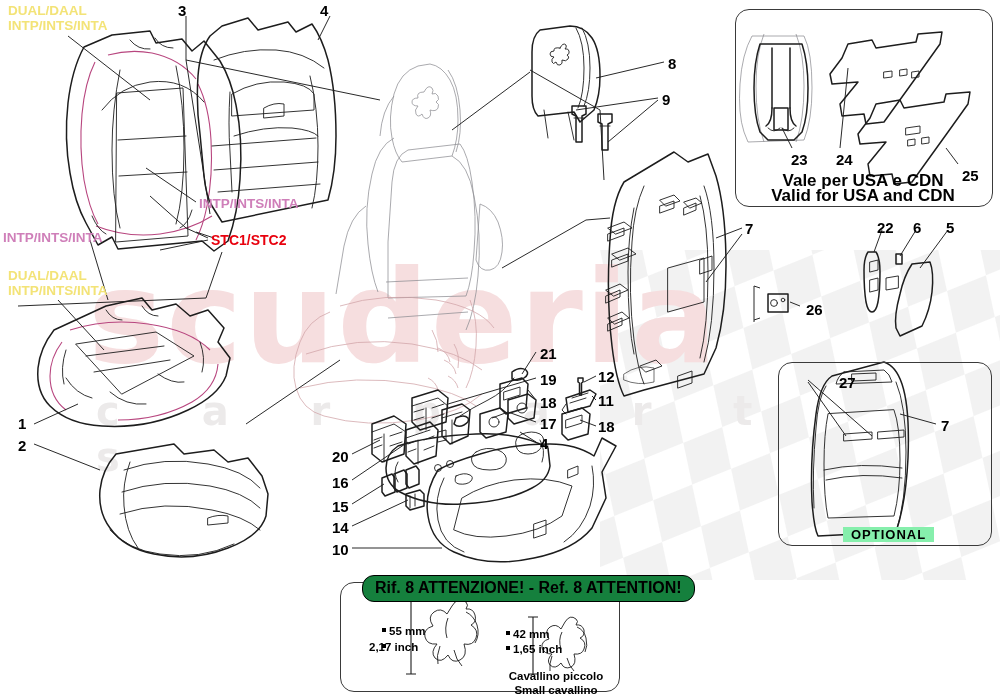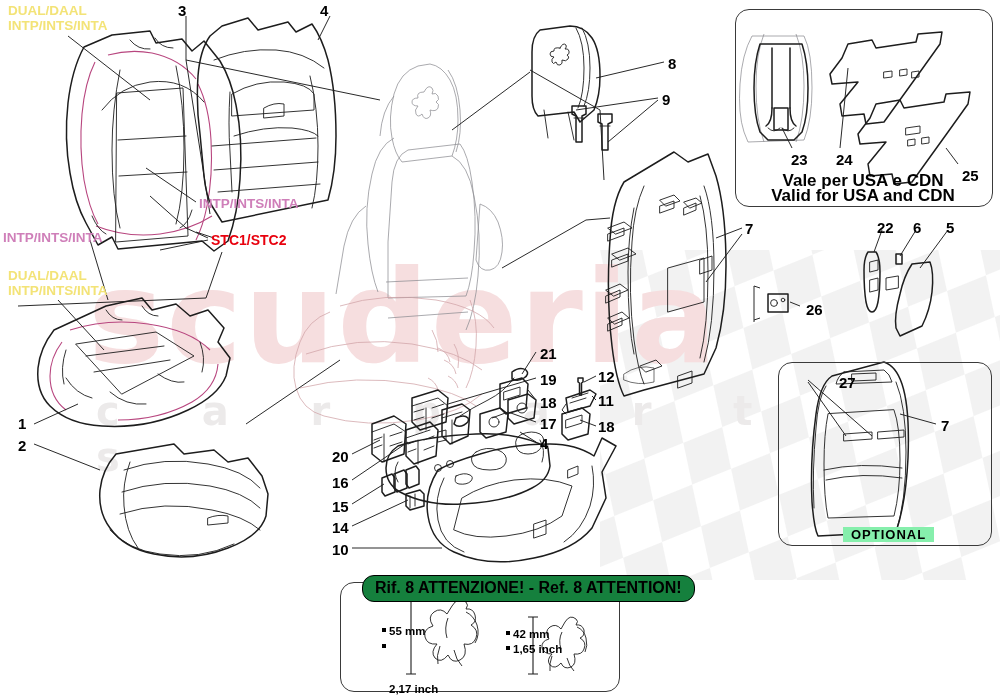--- a/index.html
+++ b/index.html
@@ -423,23 +423,27 @@
       <path stroke-width=".9" d="M565 622 q5 -8 11 -3 q3 2 0 6 q6 -1 8 5 q1 6 -4 8 q7 4 4 11 q-2 6 -10 5 q3 10 -3 13 q-7 3 -10 -4 q-6 7 -11 2 q-4 -5 2 -11 q-8 0 -10 -6 q-1 -7 7 -9 q-5 -8 1 -12 q6 -4 11 2 z"></path>
       <path stroke-width=".9" d="M577 627 q7 3 9 11 q2 8 -1 14 M562 632 q-4 8 -1 17 M567 658 q2 8 7 13 M552 656 q-3 8 -2 15"></path>
 
       <rect x="382" y="628" width="4" height="4" fill="#000" stroke="none"></rect>
       <rect x="382" y="644" width="4" height="4" fill="#000" stroke="none"></rect>
       <rect x="506" y="631" width="4" height="4" fill="#000" stroke="none"></rect>
       <rect x="506" y="646" width="4" height="4" fill="#000" stroke="none"></rect>
     </g>
   </svg>
   <div class="attn-txt" style="left:389px;top:624px;">55 mm</div>
-  <div class="attn-txt" style="left:389px;top:640px;margin-top:42px;">2,17 inch</div>
+  <div class="attn-txt" style="left:369px;top:640px;">2,17 inch</div>
   <div class="attn-txt" style="left:513px;top:627px;">42 mm</div>
   <div class="attn-txt" style="left:513px;top:642px;">1,65 inch</div>
+  <div class="attn-cap" style="left:494px;top:669px;width:124px;">
+    <div>Cavallino piccolo</div>
+    <div>Small cavallino</div>
+  </div>
 
   <div id="callout-host">
       <div class="num" style="left: 178px; top: 2px;">3</div>
       <div class="num" style="left: 320px; top: 2px;">4</div>
       <div class="num" style="left: 668px; top: 55px;">8</div>
       <div class="num" style="left: 662px; top: 91px;">9</div>
       <div class="num" style="left: 791px; top: 151px;">23</div>
       <div class="num" style="left: 836px; top: 151px;">24</div>
       <div class="num" style="left: 962px; top: 167px;">25</div>
       <div class="num" style="left: 745px; top: 220px;">7</div>

